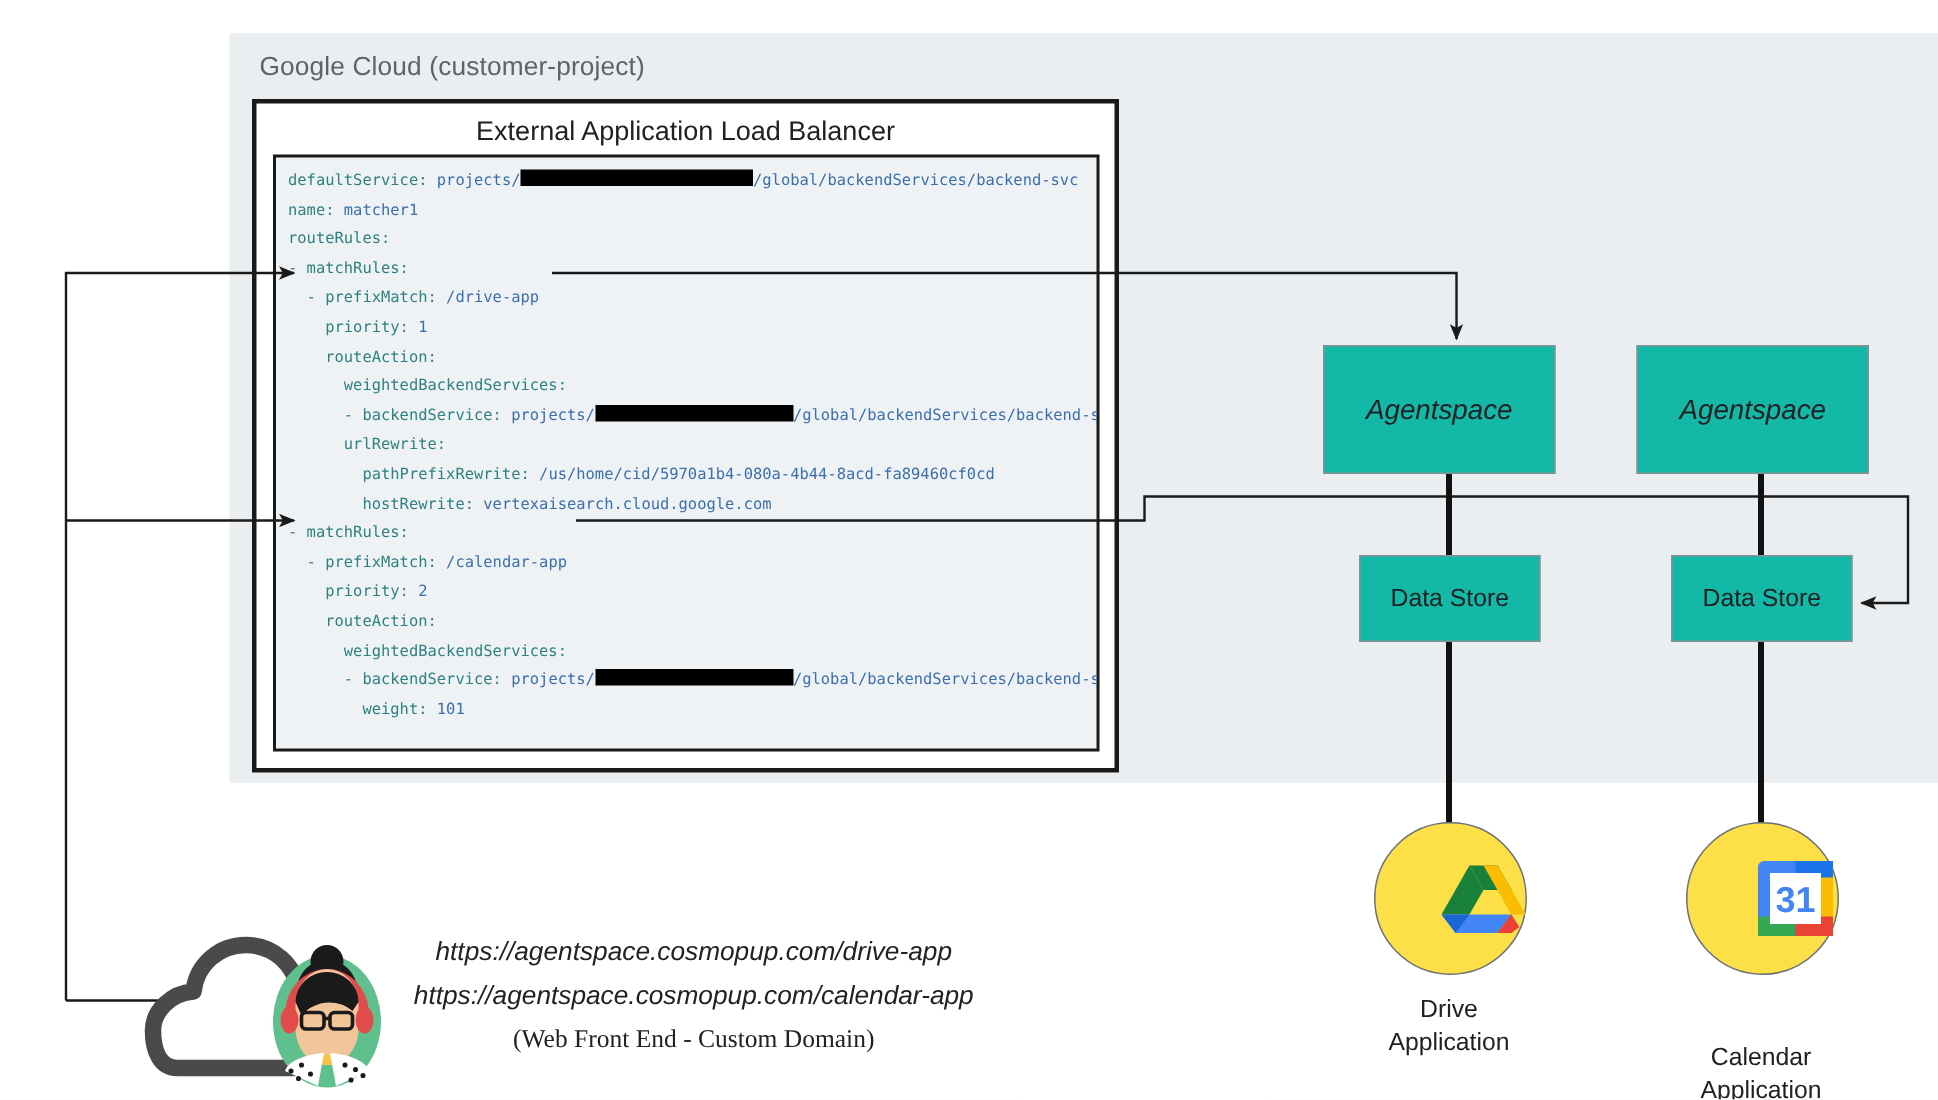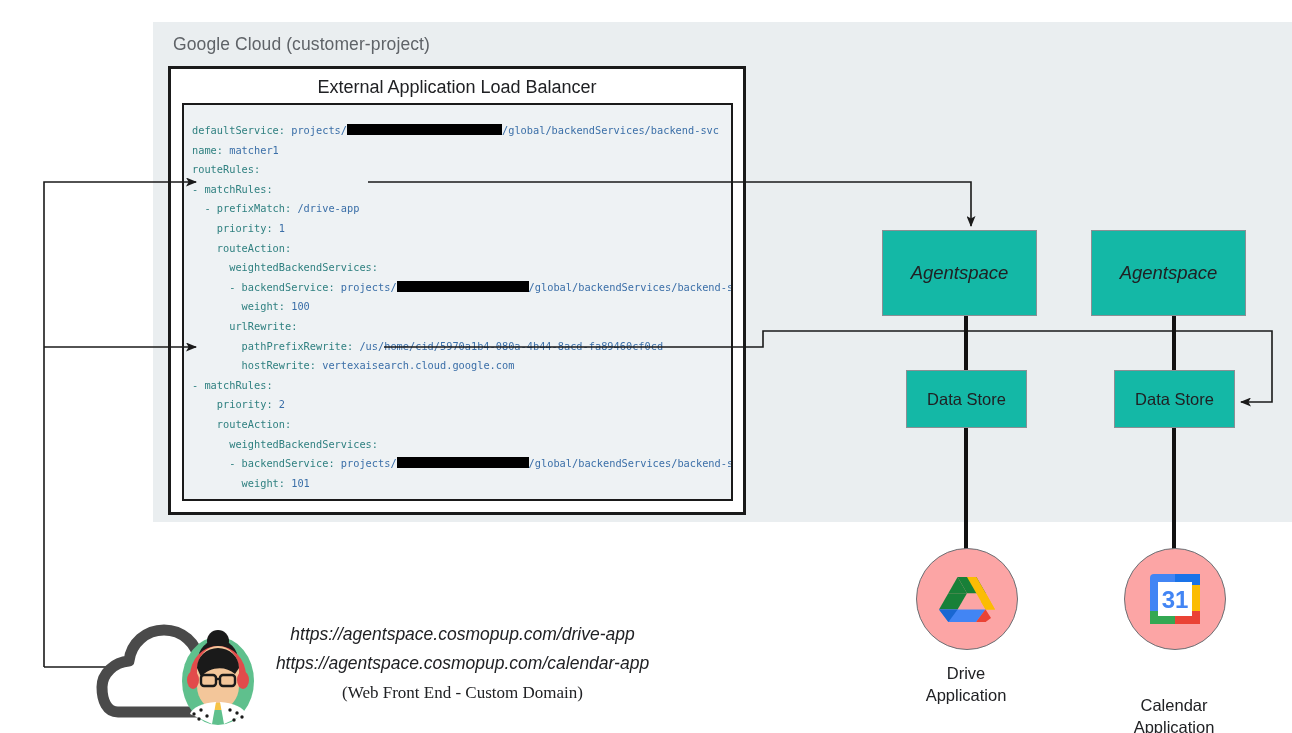--- a/index.html
+++ b/index.html
@@ -61,21 +61,21 @@
   
   .code-panel {
     position: absolute;
     left: 182px;
     top: 103px;
     width: 551px;
     height: 398px;
     background: #eef2f4;
     border: 2px solid #1a1a1a;
     box-sizing: border-box;
-    padding: 16px 0 0 8px;
+    padding: 6px 0 0 8px;
     overflow: hidden;
   }
   .code-line {
     font-family: "DejaVu Sans Mono", "Liberation Mono", monospace;
     font-size: 10.3px;
     line-height: 19.6px;
     color: #2f7f7f;
     white-space: pre;
     letter-spacing: 0;
   }
@@ -140,25 +140,25 @@
     line-height: 30px;
     white-space: nowrap;
     font-family: Liberation Serif, serif;
   }
 
   .app-circle {
     position: absolute;
     width: 100px;
     height: 100px;
     border-radius: 50%;
-    background: #fca5a5;
+    background: #fde047;
     border: 1.4px solid #6b7075;
     display: flex;
     align-items: center;
-    justify-content: center;
+    justify-content: flex-end;
   }
   .app-label {
     position: absolute;
     width: 180px;
     text-align: center;
     font-size: 16.5px;
     line-height: 22px;
     color: #202124;
   }
 
@@ -185,25 +185,25 @@
   <div class="code-panel" id="code-panel">
       <div class="code-line"><span class="k">defaultService:</span><span class="v"> projects/</span><span class="redact" style="width: 155px;"></span><span class="v">/global/backendServices/backend-svc</span></div>
       <div class="code-line"><span class="k">name:</span><span class="v"> matcher1</span></div>
       <div class="code-line"><span class="k">routeRules:</span></div>
       <div class="code-line"><span class="k">- matchRules:</span></div>
       <div class="code-line"><span class="k">  - prefixMatch:</span><span class="v"> /drive-app</span></div>
       <div class="code-line"><span class="k">    priority:</span><span class="v"> 1</span></div>
       <div class="code-line"><span class="k">    routeAction:</span></div>
       <div class="code-line"><span class="k">      weightedBackendServices:</span></div>
       <div class="code-line"><span class="k">      - backendService:</span><span class="v"> projects/</span><span class="redact" style="width: 132px;"></span><span class="v">/global/backendServices/backend-svc</span></div>
-      <div class="code-line"><span class="k">        weight:</span><span class="v"> 100</span></div>
       <div class="code-line"><span class="k">      urlRewrite:</span></div>
       <div class="code-line"><span class="k">        pathPrefixRewrite:</span><span class="v"> /us/home/cid/5970a1b4-080a-4b44-8acd-fa89460cf0cd</span></div>
       <div class="code-line"><span class="k">        hostRewrite:</span><span class="v"> vertexaisearch.cloud.google.com</span></div>
       <div class="code-line"><span class="k">- matchRules:</span></div>
+      <div class="code-line"><span class="k">  - prefixMatch:</span><span class="v"> /calendar-app</span></div>
       <div class="code-line"><span class="k">    priority:</span><span class="v"> 2</span></div>
       <div class="code-line"><span class="k">    routeAction:</span></div>
       <div class="code-line"><span class="k">      weightedBackendServices:</span></div>
       <div class="code-line"><span class="k">      - backendService:</span><span class="v"> projects/</span><span class="redact" style="width: 132px;"></span><span class="v">/global/backendServices/backend-svc</span></div>
       <div class="code-line"><span class="k">        weight:</span><span class="v"> 101</span></div>
     </div>
 
   <div class="node-box agentspace" style="left:882px; top:230px; width:155px; height:86px;">
     <span>Agentspace</span>
   </div>

